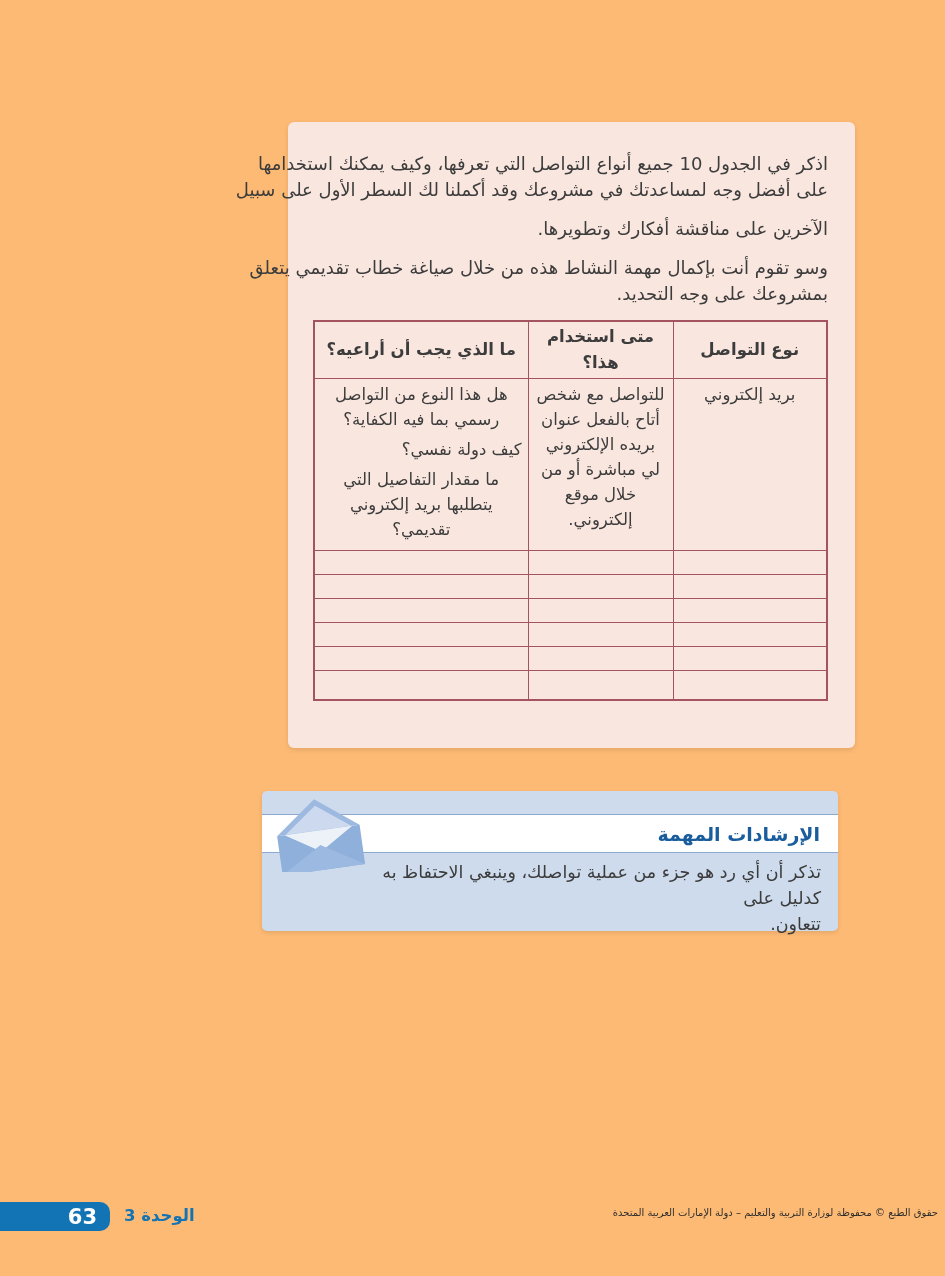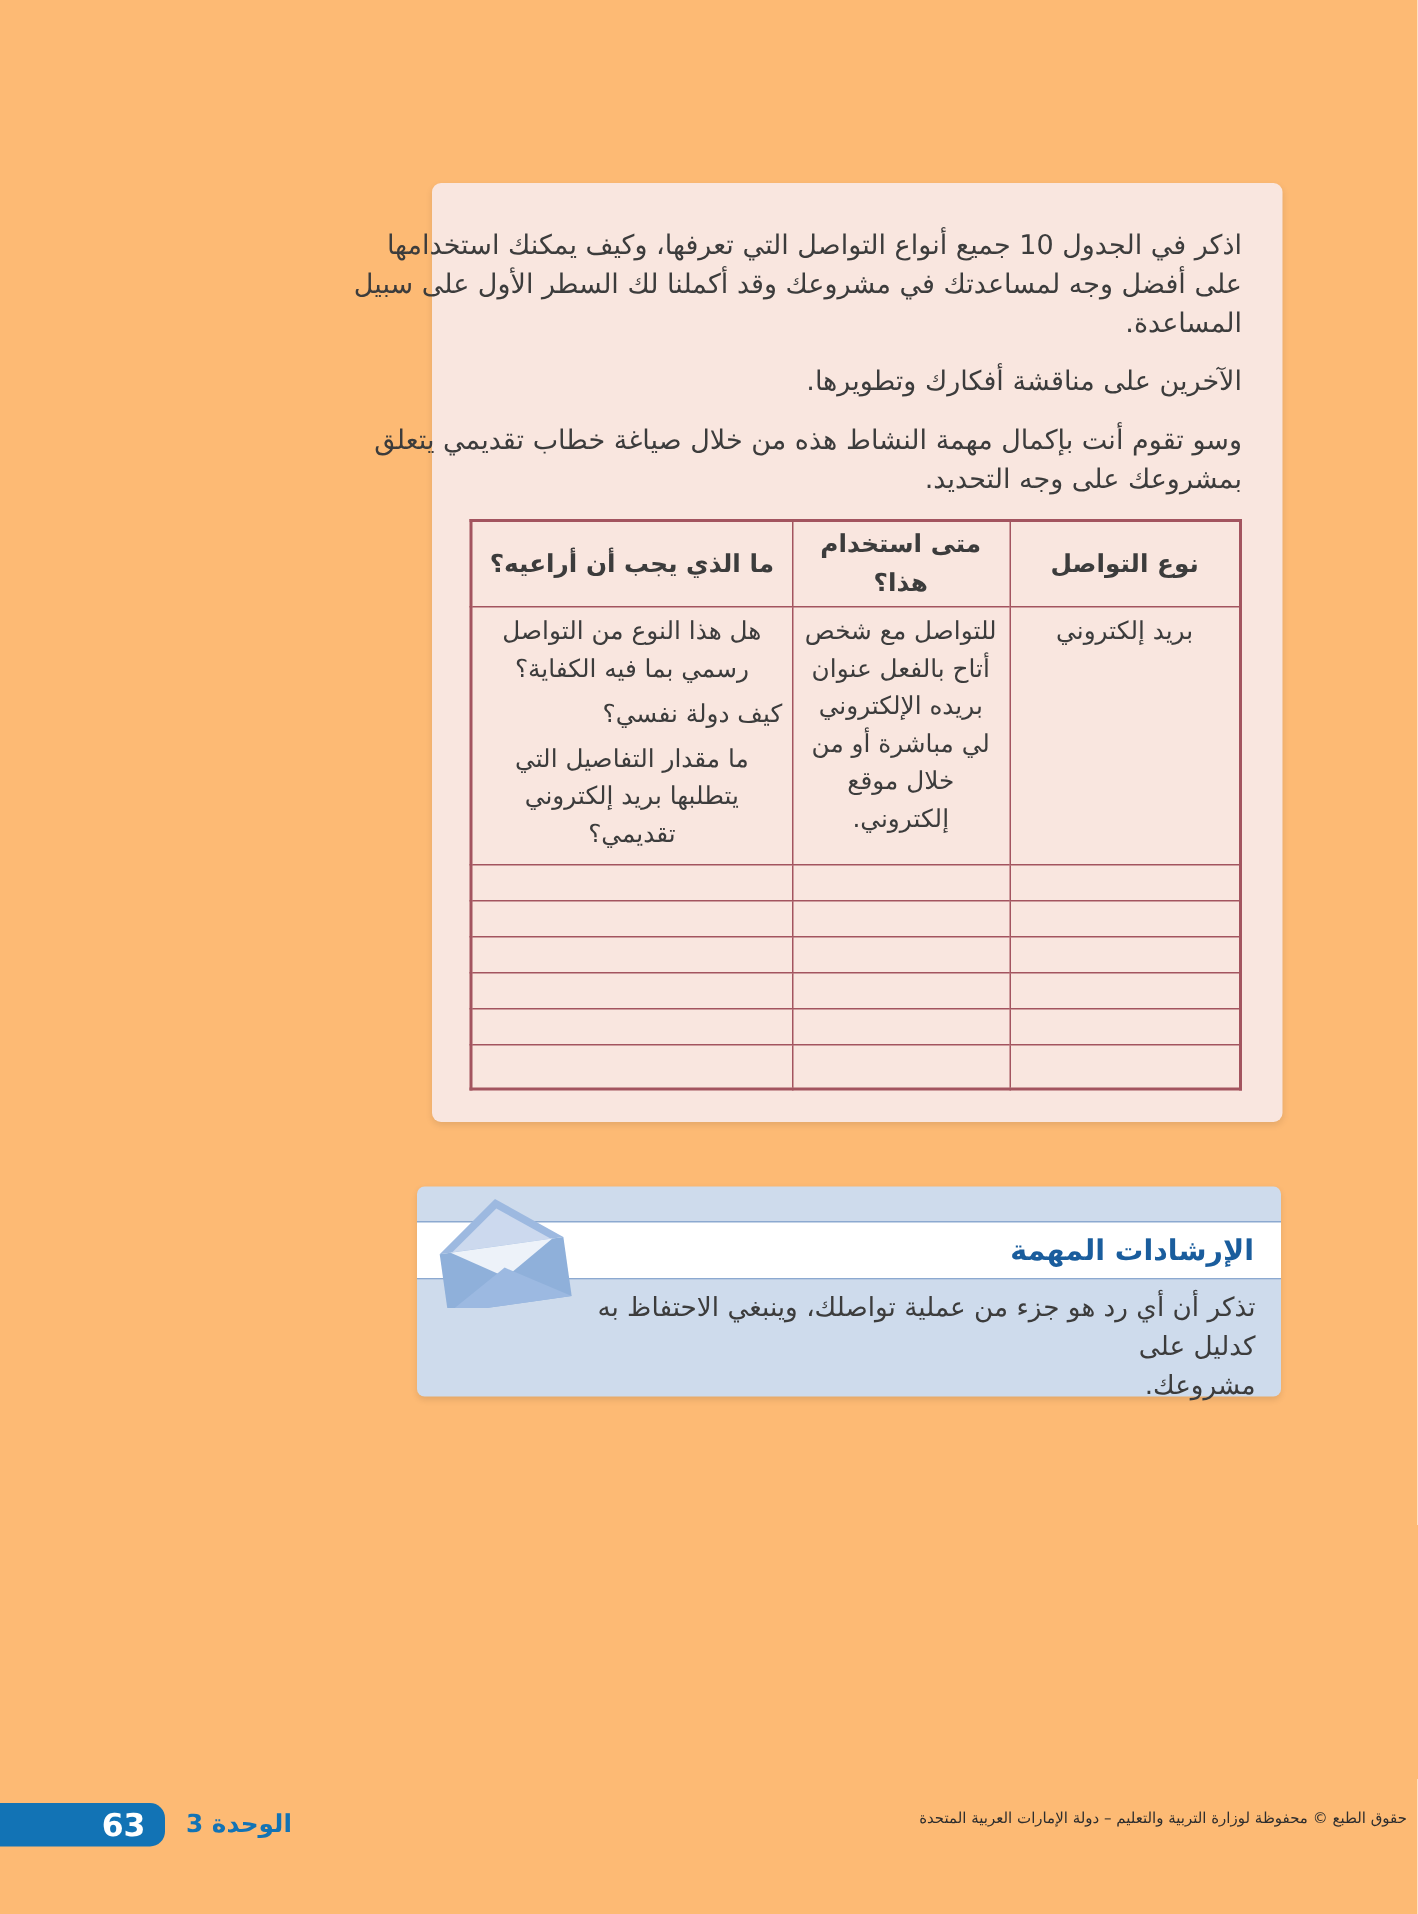--- a/index.html
+++ b/index.html
@@ -61,21 +61,21 @@
   .comm-table td { line-height: 25px; text-align: center; }
   .comm-table tr.first-row { height: 139px; }
   .consider-item { margin-bottom: 5px; }
   .consider-item.align-end { text-align: right; padding-left: 4px; }
   .comm-table tr.empty-row td { height: 24px; }
   .comm-table tr.empty-row.tall td { height: 29px; }
 
   
   .blue-card {
     position: absolute;
-    left: 278px; top: 791px;
+    left: 262px; top: 791px;
     width: 576px; height: 140px;
     background: #cedbec;
     border-radius: 5px;
     box-shadow: 0 2px 4px rgba(0,0,0,0.10);
     direction: rtl;
   }
   .blue-band {
     position: absolute;
     left: 0; right: 0; top: 23px;
     height: 39px;
@@ -142,21 +142,20 @@
 </head>
 <body>
 
 <div class="page">
 
   <div class="pink-card">
 
     <div class="para">
       <div class="pline">اذكر في الجدول 10 جميع أنواع التواصل التي تعرفها، وكيف يمكنك استخدامها</div>
       <div class="pline">على أفضل وجه لمساعدتك في مشروعك وقد أكملنا لك السطر الأول على سبيل</div>
-      <div class="pline">المساعدة.</div>
     </div>
 
     <div class="para">
       <div class="pline">الآخرين على مناقشة أفكارك وتطويرها.</div>
     </div>
 
     <div class="para">
       <div class="pline">وسو تقوم أنت بإكمال مهمة النشاط هذه من خلال صياغة خطاب تقديمي يتعلق</div>
       <div class="pline">بمشروعك على وجه التحديد.</div>
     </div>
@@ -227,21 +226,21 @@
       <g transform="rotate(-8 50 40)">
         <polygon points="50,1 95,35 5,35" fill="#9db9e0"></polygon>
         <polygon points="50,8 86,35 14,35" fill="#ccd9ee"></polygon>
         <rect x="5" y="35" width="90" height="43" fill="#8fb0da"></rect>
         <polygon points="13,35 87,35 50,58" fill="#edf2f9"></polygon>
         <polygon points="5,78 50,51 95,78" fill="#9cb9e1"></polygon>
       </g>
     </svg>
     <div class="blue-body">
       <div class="pline">تذكر أن أي رد هو جزء من عملية تواصلك، وينبغي الاحتفاظ به كدليل على</div>
-      <div class="pline">مشروعك.</div>
+      <div class="pline">تتعاون.</div>
     </div>
   </div>
 
   <div class="page-badge">
     <span>63</span>
   </div>
   <div class="unit-label">الوحدة 3</div>
   <div class="copyright">حقوق الطبع © محفوظة لوزارة التربية والتعليم – دولة الإمارات العربية المتحدة</div>
 
 </div>

